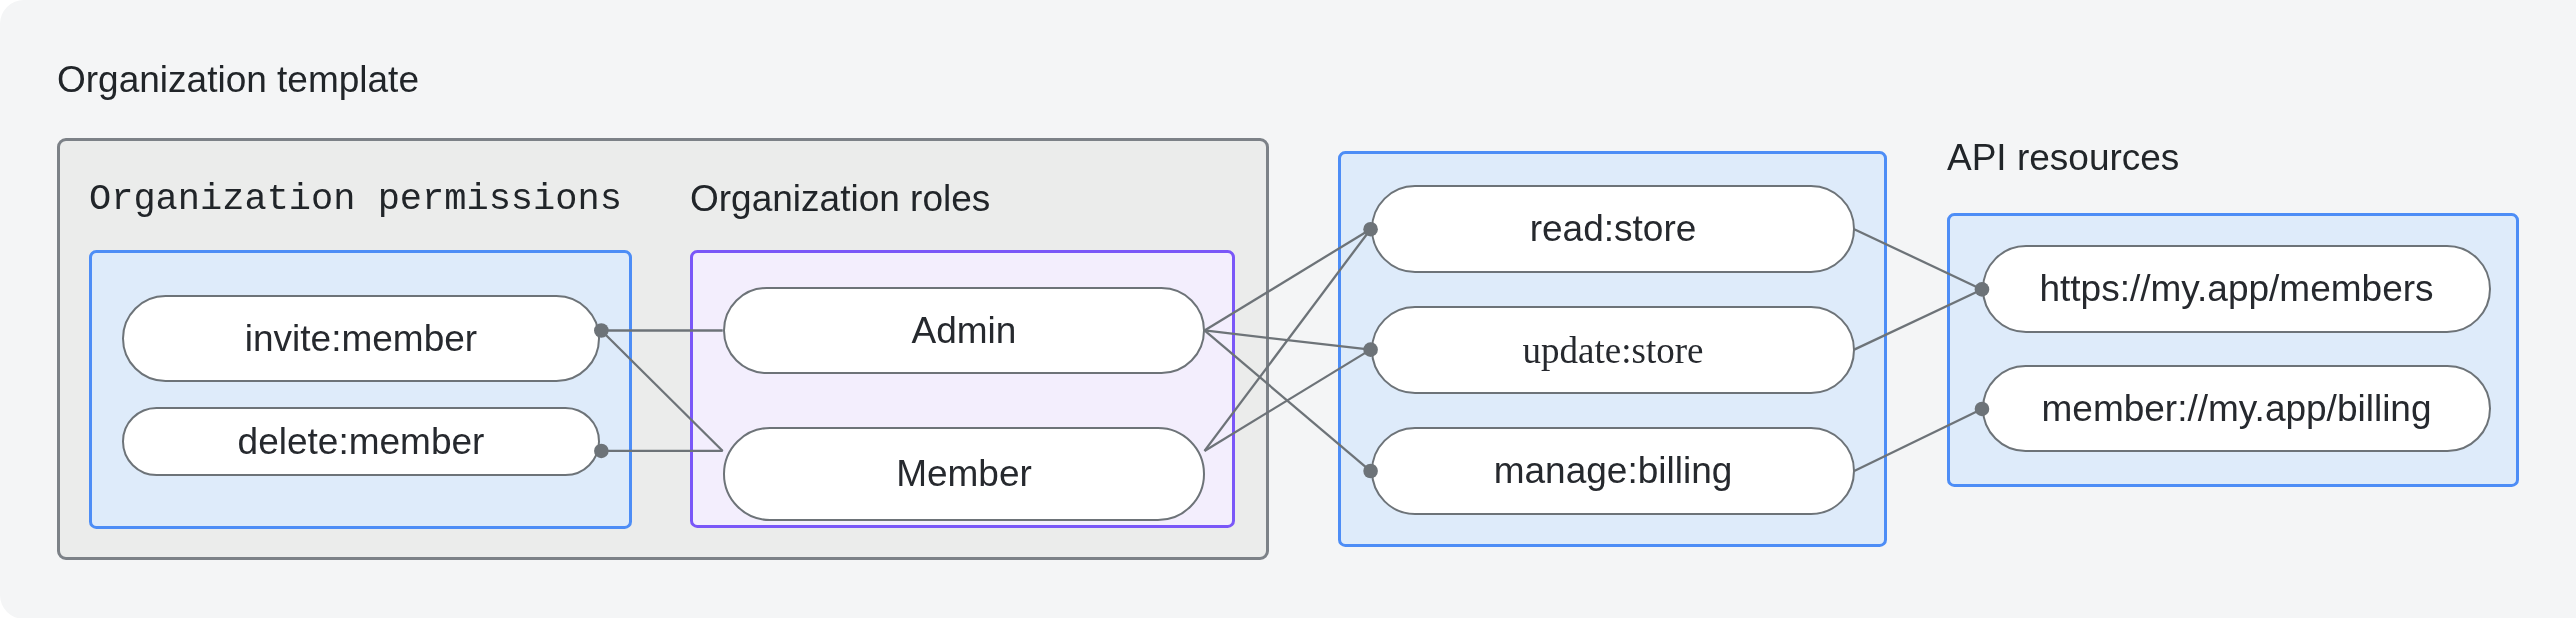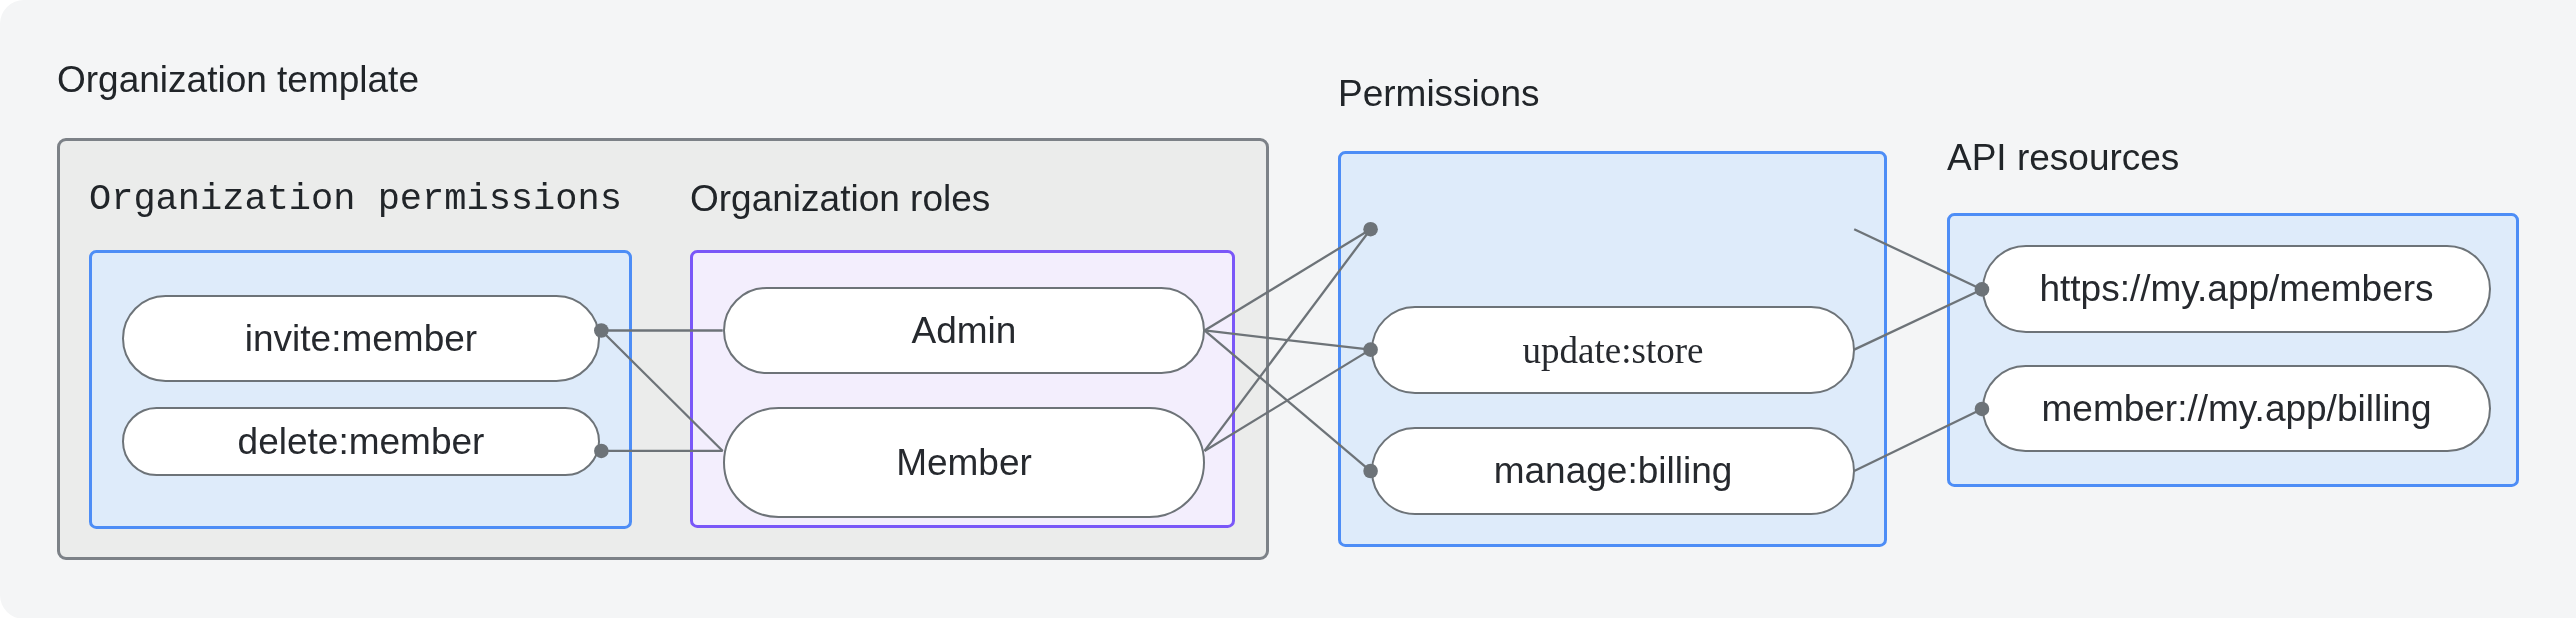--- a/index.html
+++ b/index.html
@@ -33,52 +33,52 @@
   
   .box-org-template{left:57px;top:138px;width:1212px;height:422px;}
   .box-org-perms{left:89px;top:250px;width:543px;height:279px;}
   .box-org-roles{left:690px;top:250px;width:545px;height:278px;}
   .box-permissions{left:1338px;top:151px;width:549px;height:396px;}
   .box-api{left:1947px;top:213px;width:572px;height:274px;}
   
   .pill-invite{left:122px;top:287px;width:478px;height:87px;margin-top:8px;}
   .pill-delete{left:122px;top:407px;width:478px;height:69px;}
   .pill-admin{left:723px;top:287px;width:482px;height:87px;text-align:center;}
-  .pill-member{left:723px;top:407px;width:482px;height:111px;}
+  .pill-member{left:723px;top:427px;width:482px;height:94px;}
   .pill-read{left:1371px;top:185px;width:484px;height:88px;}
   .pill-update{left:1371px;top:306px;width:484px;height:88px;font-family:Liberation Serif, serif;}
   .pill-manage{left:1371px;top:427px;width:484px;height:88px;}
   .pill-members{left:1982px;top:245px;width:509px;height:88px;}
   .pill-billing{left:1982px;top:365px;width:509px;height:87px;}
   .edges{position:absolute;left:0;top:0;width:2576px;height:619px;pointer-events:none;}
   .edges line{stroke:var(--edge);stroke-width:2.5px;}
   .edges circle{fill:var(--edge);}
 </style>
 </head>
 <body>
 
 <div class="canvas">
 
   <div class="label lbl-org-template">Organization template</div>
-  <div class="label lbl-permissions">Permissions</div>
   <div class="label lbl-api">API resources</div>
 
   <div class="box gray box-org-template"></div>
   <div class="label lbl-org-perms">Organization permissions</div>
   <div class="label lbl-org-roles">Organization roles</div>
 
   <div class="box blue box-org-perms"></div>
   <div class="box purple box-org-roles"></div>
   <div class="box blue box-permissions"></div>
   <div class="box blue box-api"></div>
 
   <div class="pill pill-invite">invite:member</div>
   <div class="pill pill-delete">delete:member</div>
   <div class="pill pill-admin">Admin</div>
   <div class="pill pill-member">Member</div>
+  <div class="pill pill-read">read:store</div>
   <div class="pill pill-update">update:store</div>
   <div class="pill pill-manage">manage:billing</div>
   <div class="pill pill-members">https://my.app/members</div>
   <div class="pill pill-billing">member://my.app/billing</div>
 
   <svg class="edges" viewBox="0 0 2823 678" xmlns="http://www.w3.org/2000/svg">
     <line x1="659" y1="362" x2="792" y2="362"></line>
     <line x1="659" y1="362" x2="792" y2="494"></line>
     <line x1="659" y1="494" x2="792" y2="494"></line>
     <line x1="1320" y1="362" x2="1502" y2="251"></line>

